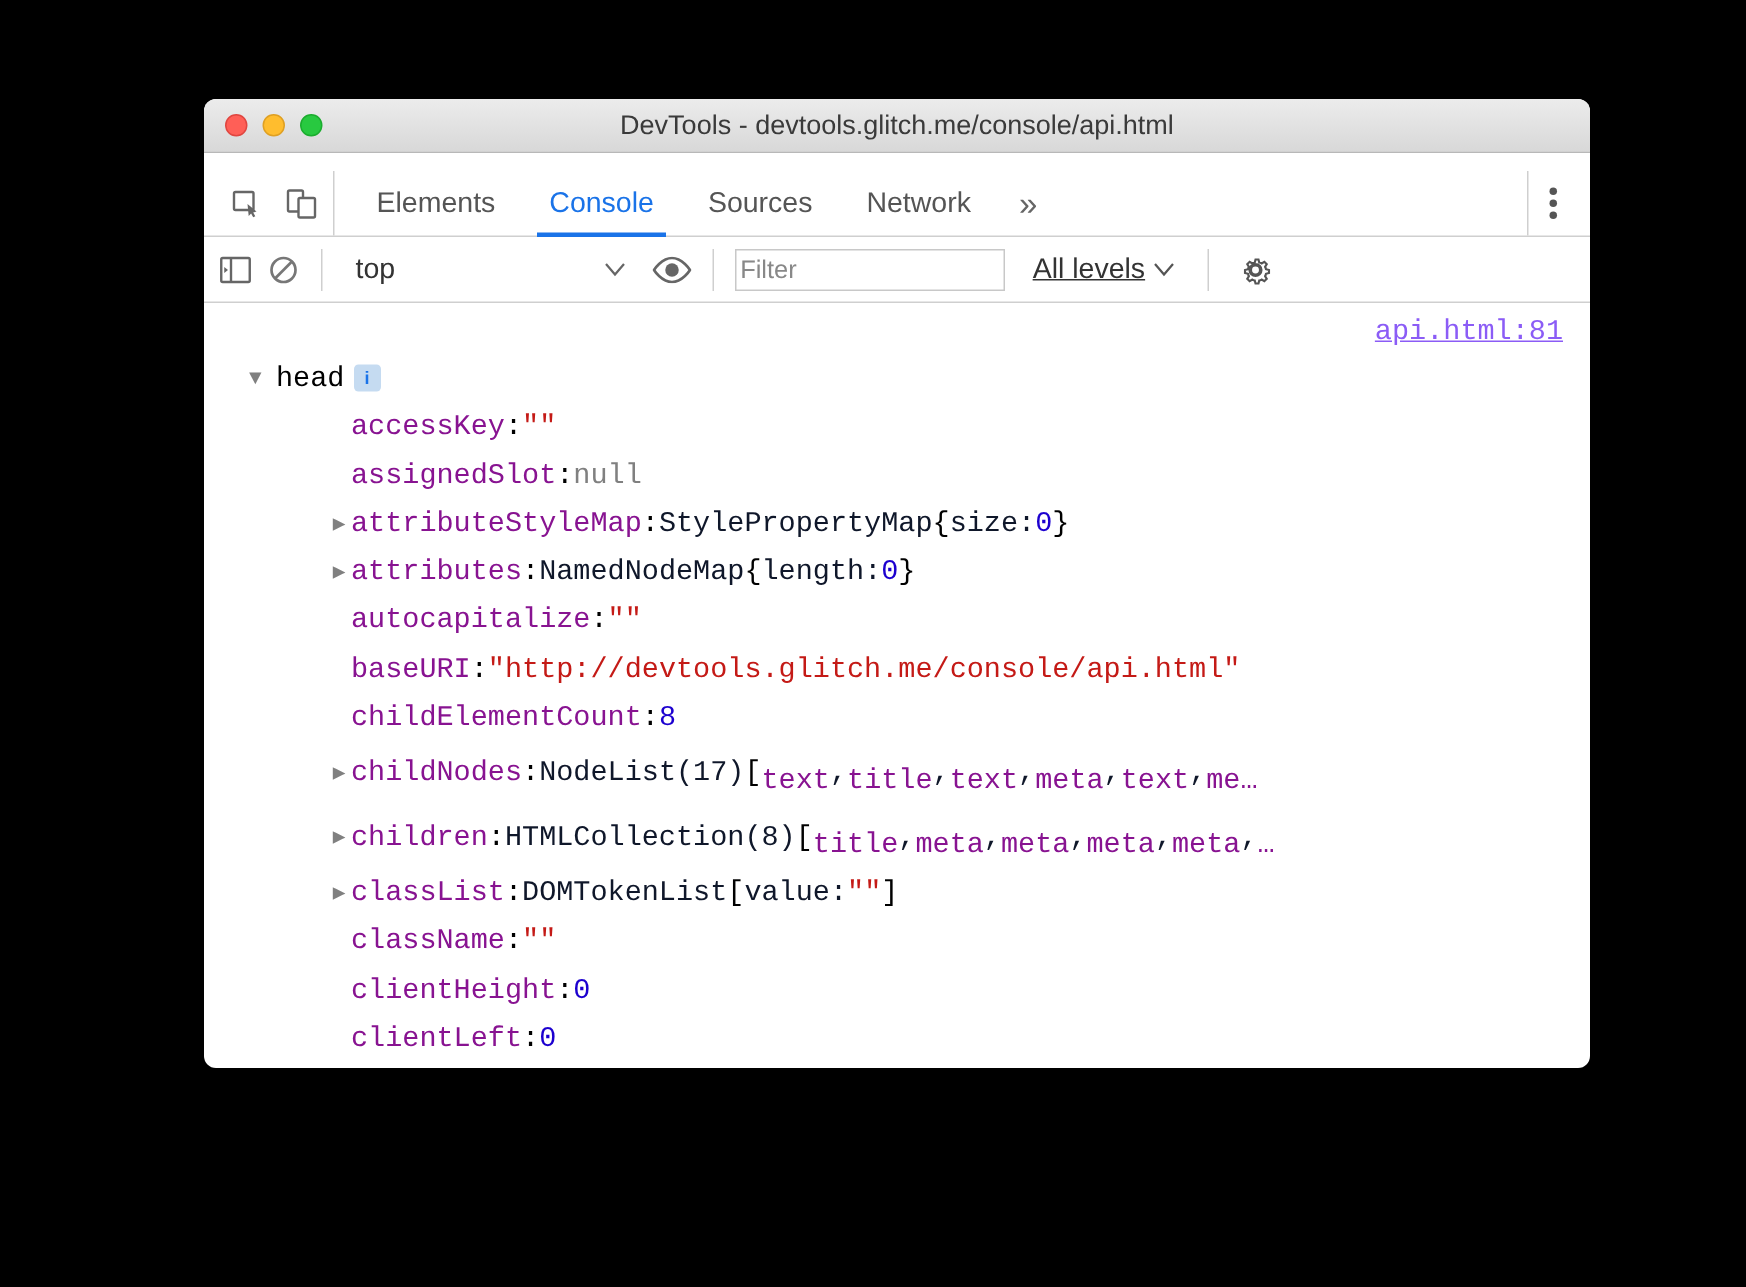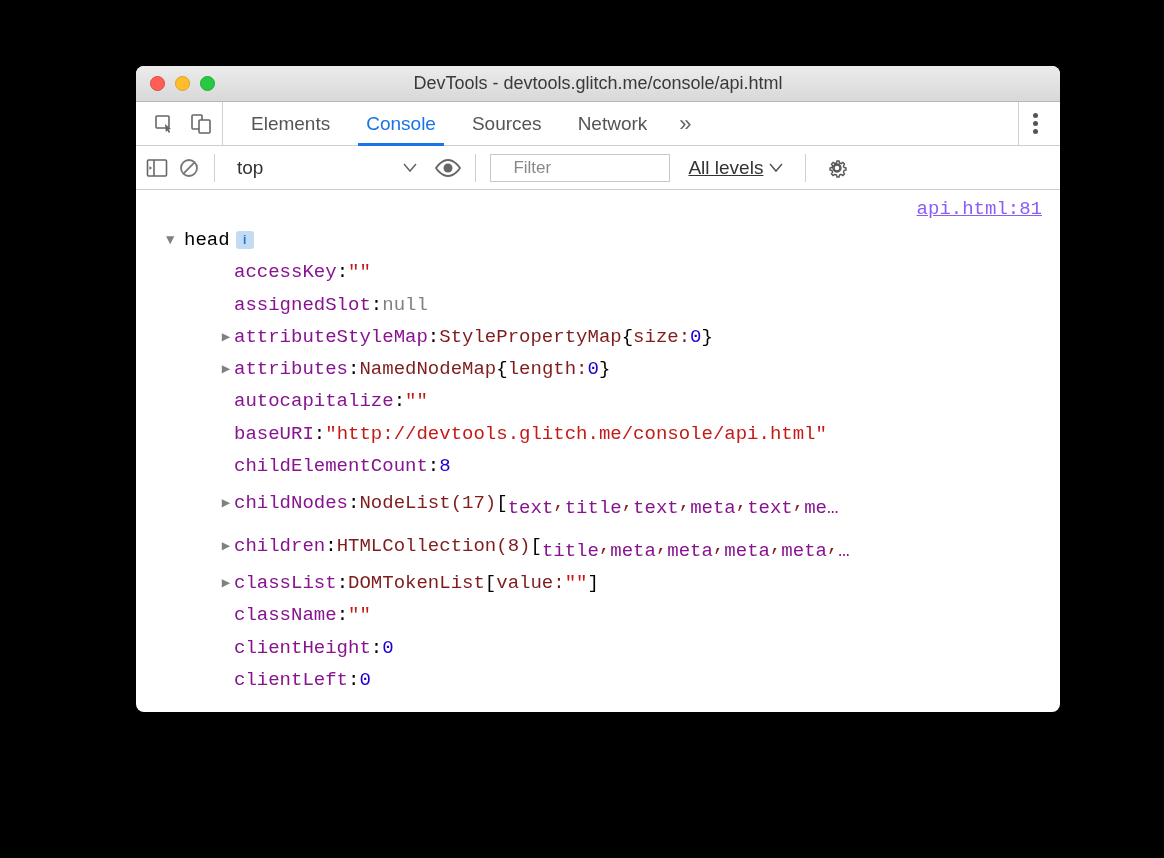--- a/index.html
+++ b/index.html
@@ -46,20 +46,21 @@
     position: absolute; left: 0; right: 0; text-align: center;
     font-size: 18px; color: #3a3a3a;
     pointer-events: none;
   }
   .tabbar {
     height: 44px;
     border-bottom: 1px solid #cfcfcf;
     display: flex;
     align-items: stretch;
     padding: 0 8px;
+    margin-top: 12px;
   }
   .tabbar .icons-left {
     display: flex; align-items: center; gap: 14px;
     padding: 0 10px;
     border-right: 1px solid #cfcfcf;
   }
   .tabbar .tabs {
     display: flex; align-items: stretch;
     padding-left: 10px;
     flex: 1;
@@ -106,21 +107,21 @@
     padding: 0 8px;
     gap: 140px;
     cursor: pointer;
   }
   .context-select .chev { color:#666; }
   .filter-input {
     border: 1px solid #c8c8c8;
     height: 28px;
     width: 180px;
     font-size: 17px;
-    padding: 0 22px;
+    padding: 0 2px;
     color: #333;
     background:#fff;
   }
   .filter-input::placeholder { color:#888; }
   .levels {
     font-size: 19px; color:#333;
     display:flex; align-items:center; gap:6px;
     cursor:pointer;
     padding: 0 8px;
     text-decoration: underline;
@@ -153,21 +154,21 @@
     white-space: nowrap;
     overflow: hidden;
   }
   .tri { display:inline-block; width:14px; color:#808080; font-size:14px; position:relative; top:-1px;}
   .tri.open { transform: none; }
   .propname { color:#881391; }
   .colon { color:#000; }
   .str { color:#c41a16; }
   .num { color:#1c00cf; }
   .null { color:#808080; }
-  .cls { color:#7f1d1d; }
+  .cls { color:#0f172a; }
   .ident { color:#881391;margin-top:10px; }
   .punct { color:#000; }
   .info-badge {
     display:inline-flex; align-items:center; justify-content:center;
     width: 18px; height:18px;
     background: #c5dbf1;
     color:#1a73e8;
     border-radius: 3px;
     font-family: -apple-system, Arial, sans-serif;
     font-weight: bold;

